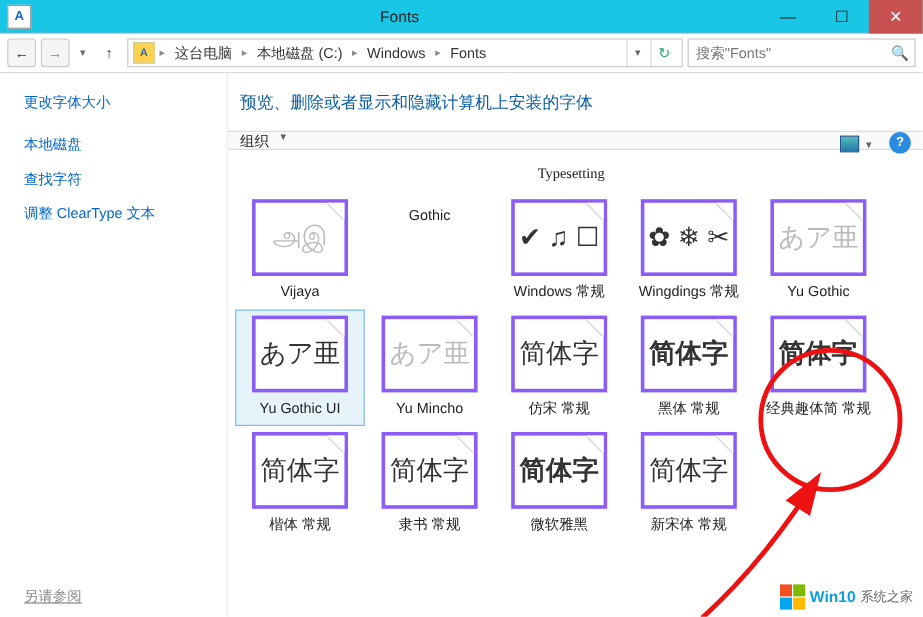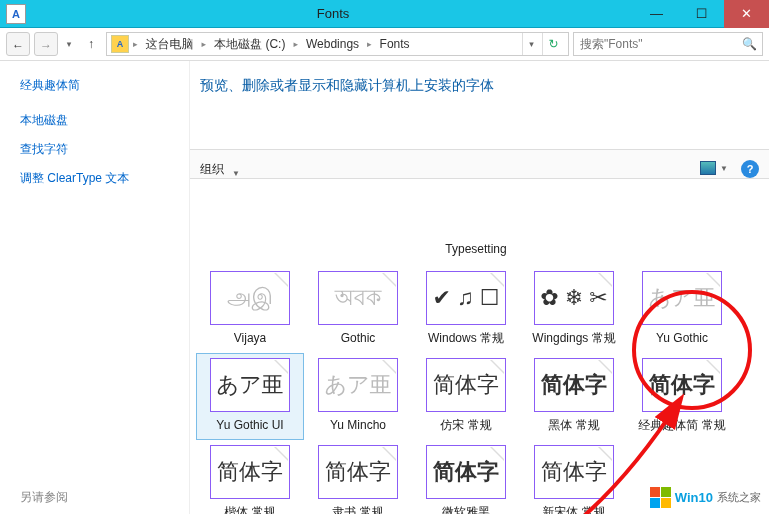--- a/index.html
+++ b/index.html
@@ -26,34 +26,34 @@
 .addrbar .refresh { width: 22px; text-align: center; color: #2a6; border-left: 1px solid #ddd; align-self: stretch; display: flex; align-items: center; justify-content: center; }
 .addrbar .searchbox { width: 190px; height: 24px; border: 1px solid #ccc; display: flex; align-items: center; padding: 0 2px; color: #888; }
 .addrbar .searchbox input { flex: 1; border: none; outline: none; font-size: 12px; color: #888; padding: 0 4px; }
 .addrbar .searchbox .sicon { width: 20px; text-align: center; color: #666; }
 
 
 .main { display: flex; height: calc(514px - 28px - 33px); }
 .sidebar { width: 190px; padding: 16px 8px 8px 20px; border-right: 1px solid #eee; }
 .sidebar a { display: block; color: #0066cc; text-decoration: none; margin-bottom: 12px; font-size: 12px; }
 .sidebar .home { margin-bottom: 18px; }
-.sidebar .footer { position: absolute; bottom: 8px; left: 20px; color: #888; font-size: 12px; }
-.content { flex: 1; display: flex; flex-direction: column; gap: 40px; }
+.sidebar .footer { position: absolute; bottom: 8px; left: 20px; color: #888; font-size: 12px; text-decoration: underline; }
+.content { flex: 1; display: flex; flex-direction: column; }
 .heading { color: #0a5ea6; font-size: 14px; padding: 16px 10px 14px 10px; }
-.orgbar { height: 30px; border-top: 1px solid #ddd; border-bottom: 1px solid #ddd; display: flex; align-items: flex-end; padding: 0 10px; gap: 8px; background: #fafafa; }
+.orgbar { height: 16px; border-top: 1px solid #ddd; border-bottom: 1px solid #ddd; display: flex; align-items: flex-start; padding: 0 10px; gap: 8px; background: #fafafa; }
 .orgbar .organize { color: #222; }
 .orgbar .drop { font-size: 8px; color: #666; }
 .orgbar .spacer { flex: 1; }
 .orgbar .viewbtn { display: flex; align-items: center; gap: 4px; padding: 2px 4px; border: 1px solid transparent; }
 .orgbar .viewbtn .swatch { width: 16px; height: 14px; background: linear-gradient(#5bb, #27a); border: 1px solid #258; }
 .orgbar .help { width: 18px; height: 18px; border-radius: 50%; background: #2a8be0; color: #fff; display: flex; align-items: center; justify-content: center; font-size: 11px; font-weight: bold; }
 .grid { flex: 1; overflow: hidden; padding: 6px 6px 0 6px; display: flex; flex-wrap: wrap; gap: 0; align-content: flex-start; }
 .fitem { width: 108px; display: flex; flex-direction: column; align-items: center; padding: 4px 2px 6px 2px; border: 1px solid transparent; }
 .fitem.selected { border: 1px solid #7bbde8; background: #e6f3fb; }
-.fitem .thumb { width: 80px; height: 54px; border: 1px solid #8b5cf6; background: #fff; display: flex; align-items: center; justify-content: center; font-size: 22px; color: #333; position: relative; }
+.fitem .thumb { width: 80px; height: 64px; border: 3px solid #8b5cf6; background: #fff; display: flex; align-items: center; justify-content: center; font-size: 22px; color: #333; position: relative; }
 .fitem .thumb .fold { position: absolute; top: 0; right: 0; width: 0; height: 0; border-left: 14px solid transparent; border-top: 14px solid #fff; }
 .fitem .thumb .foldb { position: absolute; top: 0; right: 0; width: 0; height: 0; border-left: 14px solid transparent; border-top: 14px solid #ddd; transform: translate(-1px,1px); }
 .fitem .thumb.dim { color: #bbb; }
 .fitem .label { margin-top: 6px; font-size: 12px; text-align: center; line-height: 1.25; color: #222; max-width: 104px; white-space: nowrap; overflow: hidden; text-overflow: ellipsis; }
 
 
 .red-circle { position: absolute; width: 120px; height: 120px; border: 4px solid #e11; border-radius: 50%; left: 632px; top: 290px; pointer-events: none; }
 .red-arrow { position: absolute; left: 575px; top: 380px; width: 150px; height: 140px; pointer-events: none; }
 
 
@@ -82,64 +82,63 @@
   <div class="navbtn">→</div>
   <div class="dropdown">▾</div>
   <div class="up">↑</div>
   <div class="breadcrumb">
     <div class="bicon">A</div>
     <span class="sep">▸</span>
     <span class="seg">这台电脑</span>
     <span class="sep">▸</span>
     <span class="seg">本地磁盘 (C:)</span>
     <span class="sep">▸</span>
-    <span class="seg">Webdings</span>
+    <span class="seg">Windows</span>
     <span class="sep">▸</span>
     <span class="seg">Fonts</span>
     <div style="flex:1"></div>
     <div class="bcdrop">▾</div>
     <div class="refresh">↻</div>
   </div>
   <div class="searchbox">
     <input placeholder="搜索&quot;Fonts&quot;" style="">
     <div class="sicon">🔍</div>
   </div>
 </div>
 
 <div class="main">
   <div class="sidebar">
-    <a href="#" class="home">经典趣体简</a>
+    <a href="#" class="home">更改字体大小</a>
     <a href="#">本地磁盘</a>
     <a href="#">查找字符</a>
     <a href="#">调整 ClearType 文本</a>
     <div class="footer">另请参阅</div>
   </div>
 
   <div class="content">
     <div class="heading">预览、删除或者显示和隐藏计算机上安装的字体</div>
     <div class="orgbar">
       <span class="organize">组织</span>
       <span class="drop">▼</span>
       <div class="spacer"></div>
       <div class="viewbtn">
         <span class="swatch"></span>
         <span class="drop">▼</span>
       </div>
       <div class="help">?</div>
     </div>
     <div class="grid" id="font-grid">
         <div class="fitem" style="width: 560px; padding: 4px 0px 8px; align-items: center;">
-          <div class="label" style="margin-top: 12px;">Typesetting</div>
+          <div class="label" style="margin-top: 1px; font-family: Liberation Serif, serif;">Typesetting</div>
         </div>
         <div class="fitem">
           <div class="thumb dim">அஇ<div class="foldb"></div><div class="fold"></div></div>
           <div class="label">Vijaya</div>
         </div>
         <div class="fitem">
-          <div class="thumb dim">অবক<div class="foldb"></div><div class="fold"></div></div>
           <div class="label">Gothic</div>
         </div>
         <div class="fitem">
           <div class="thumb">✔ ♫ ☐<div class="foldb"></div><div class="fold"></div></div>
           <div class="label">Windows 常规</div>
         </div>
         <div class="fitem">
           <div class="thumb">✿ ❄ ✂<div class="foldb"></div><div class="fold"></div></div>
           <div class="label">Wingdings 常规</div>
         </div>

